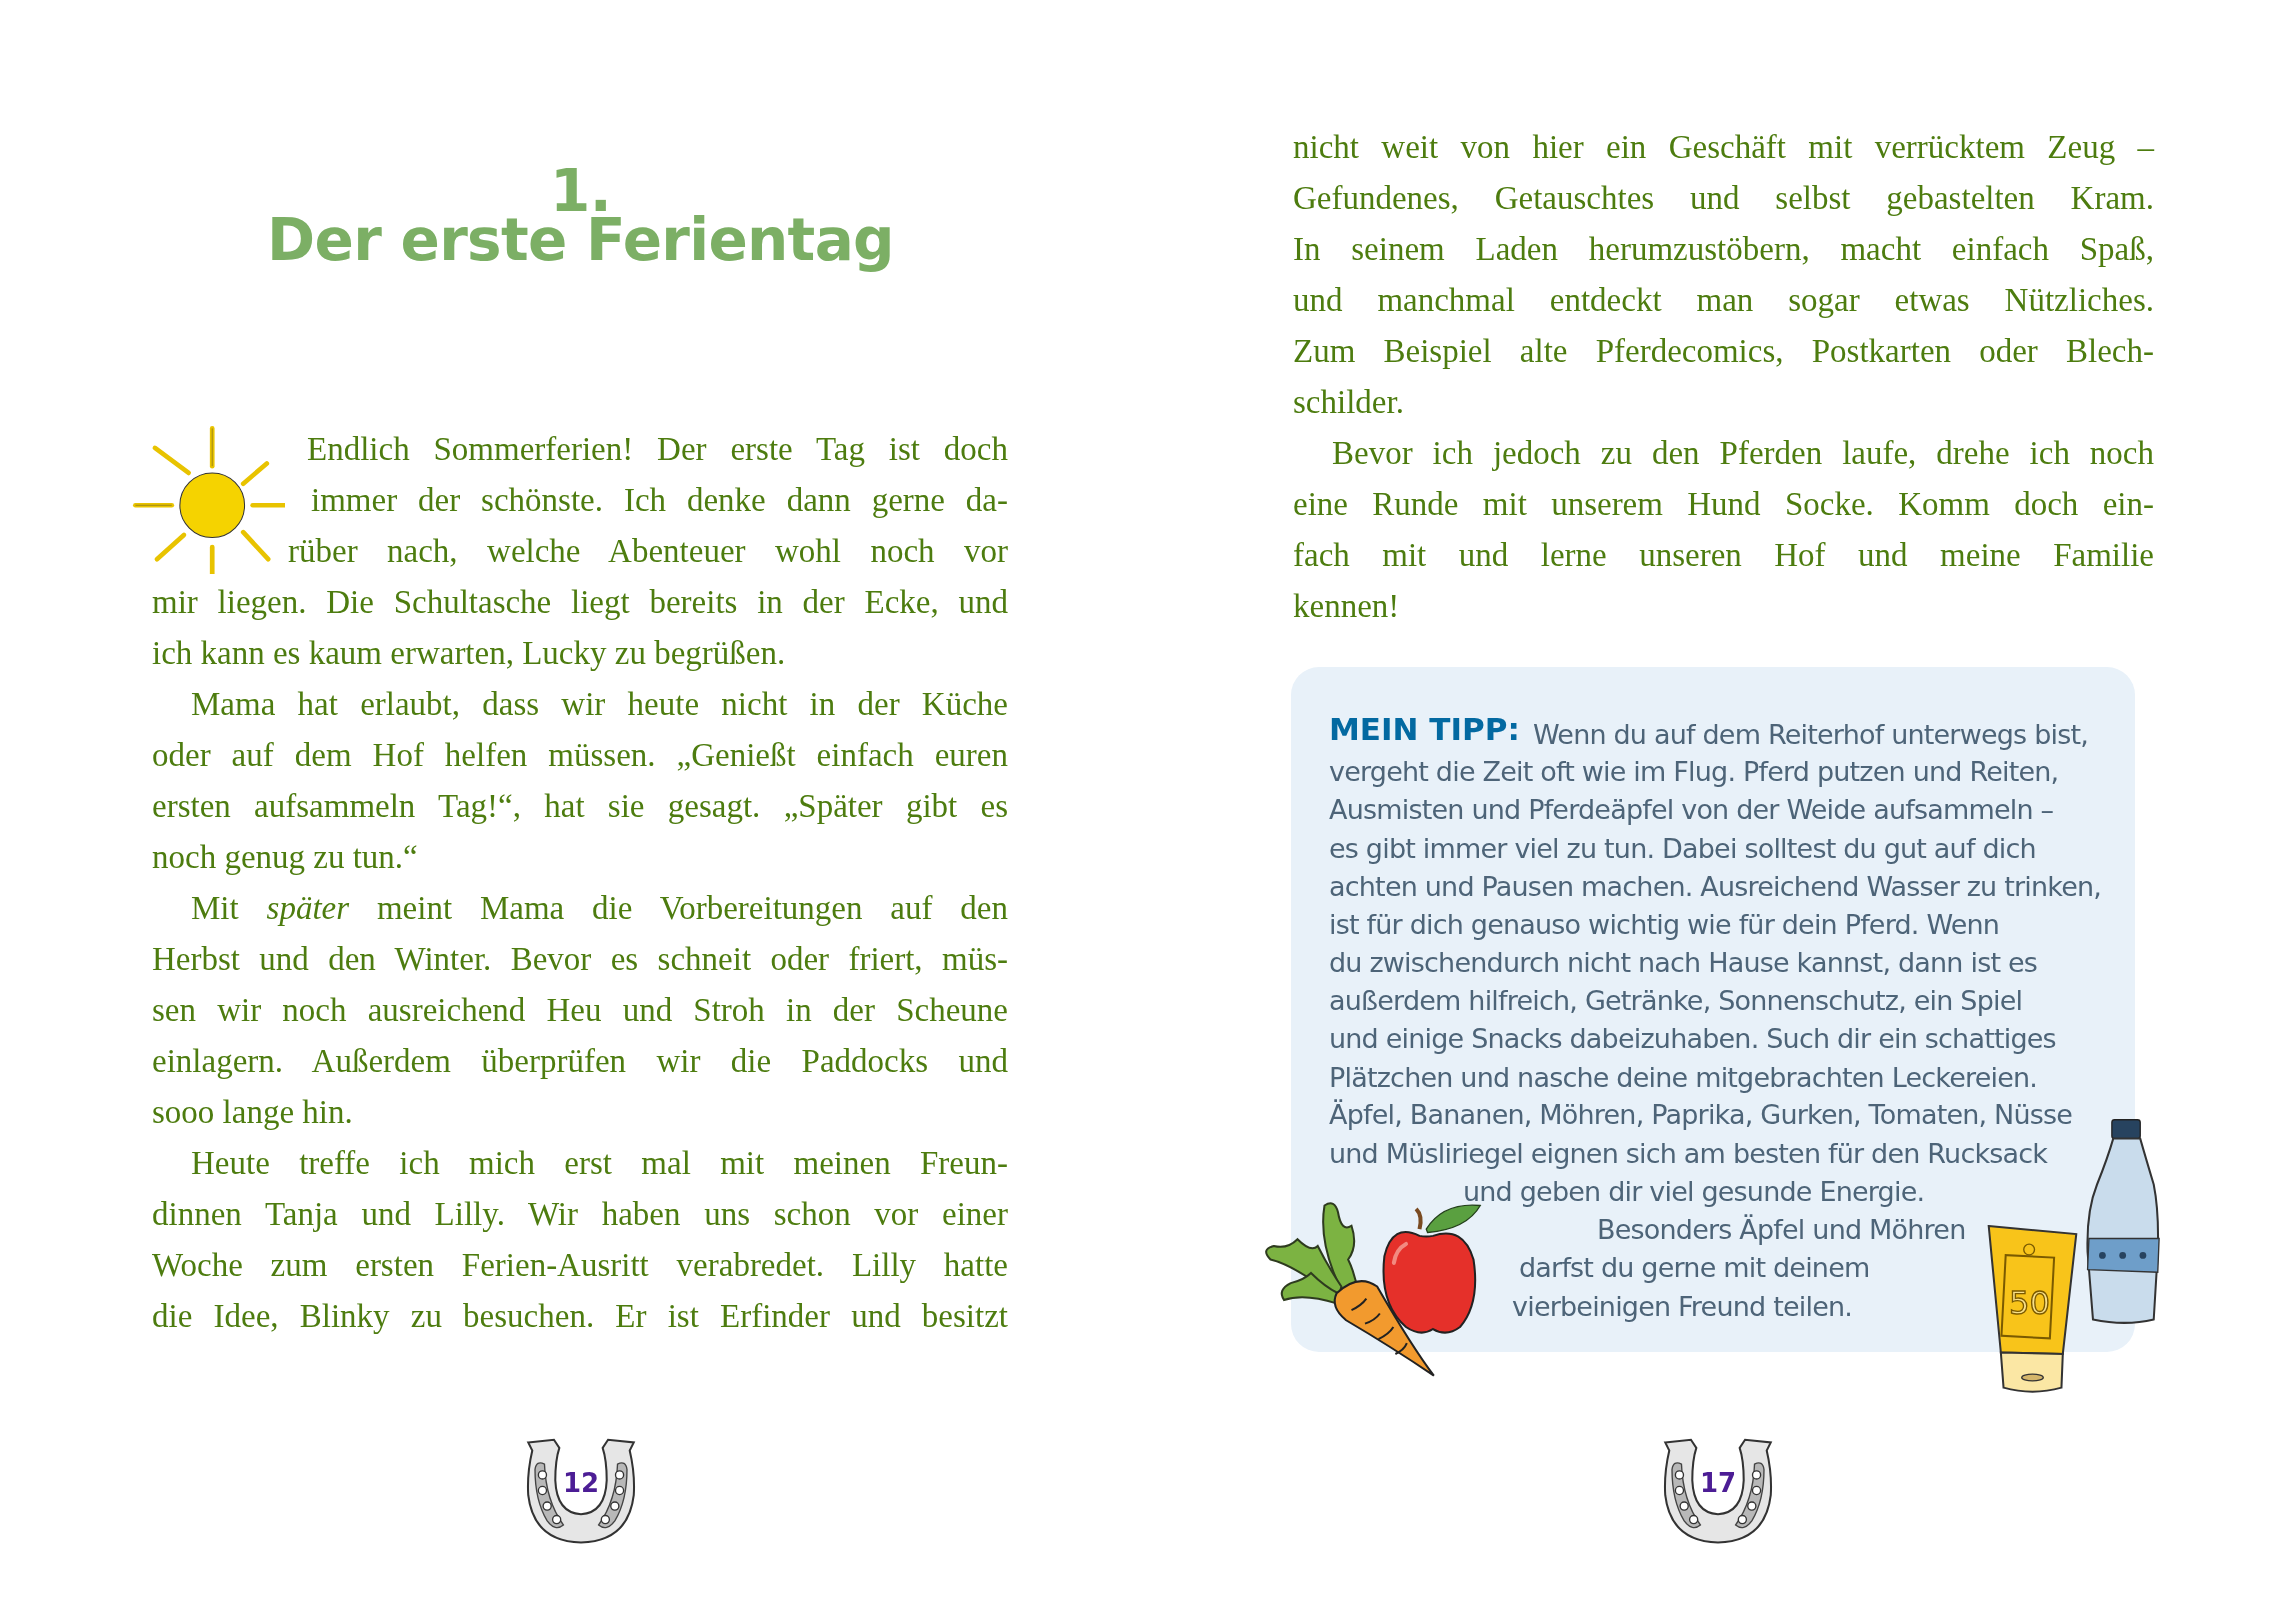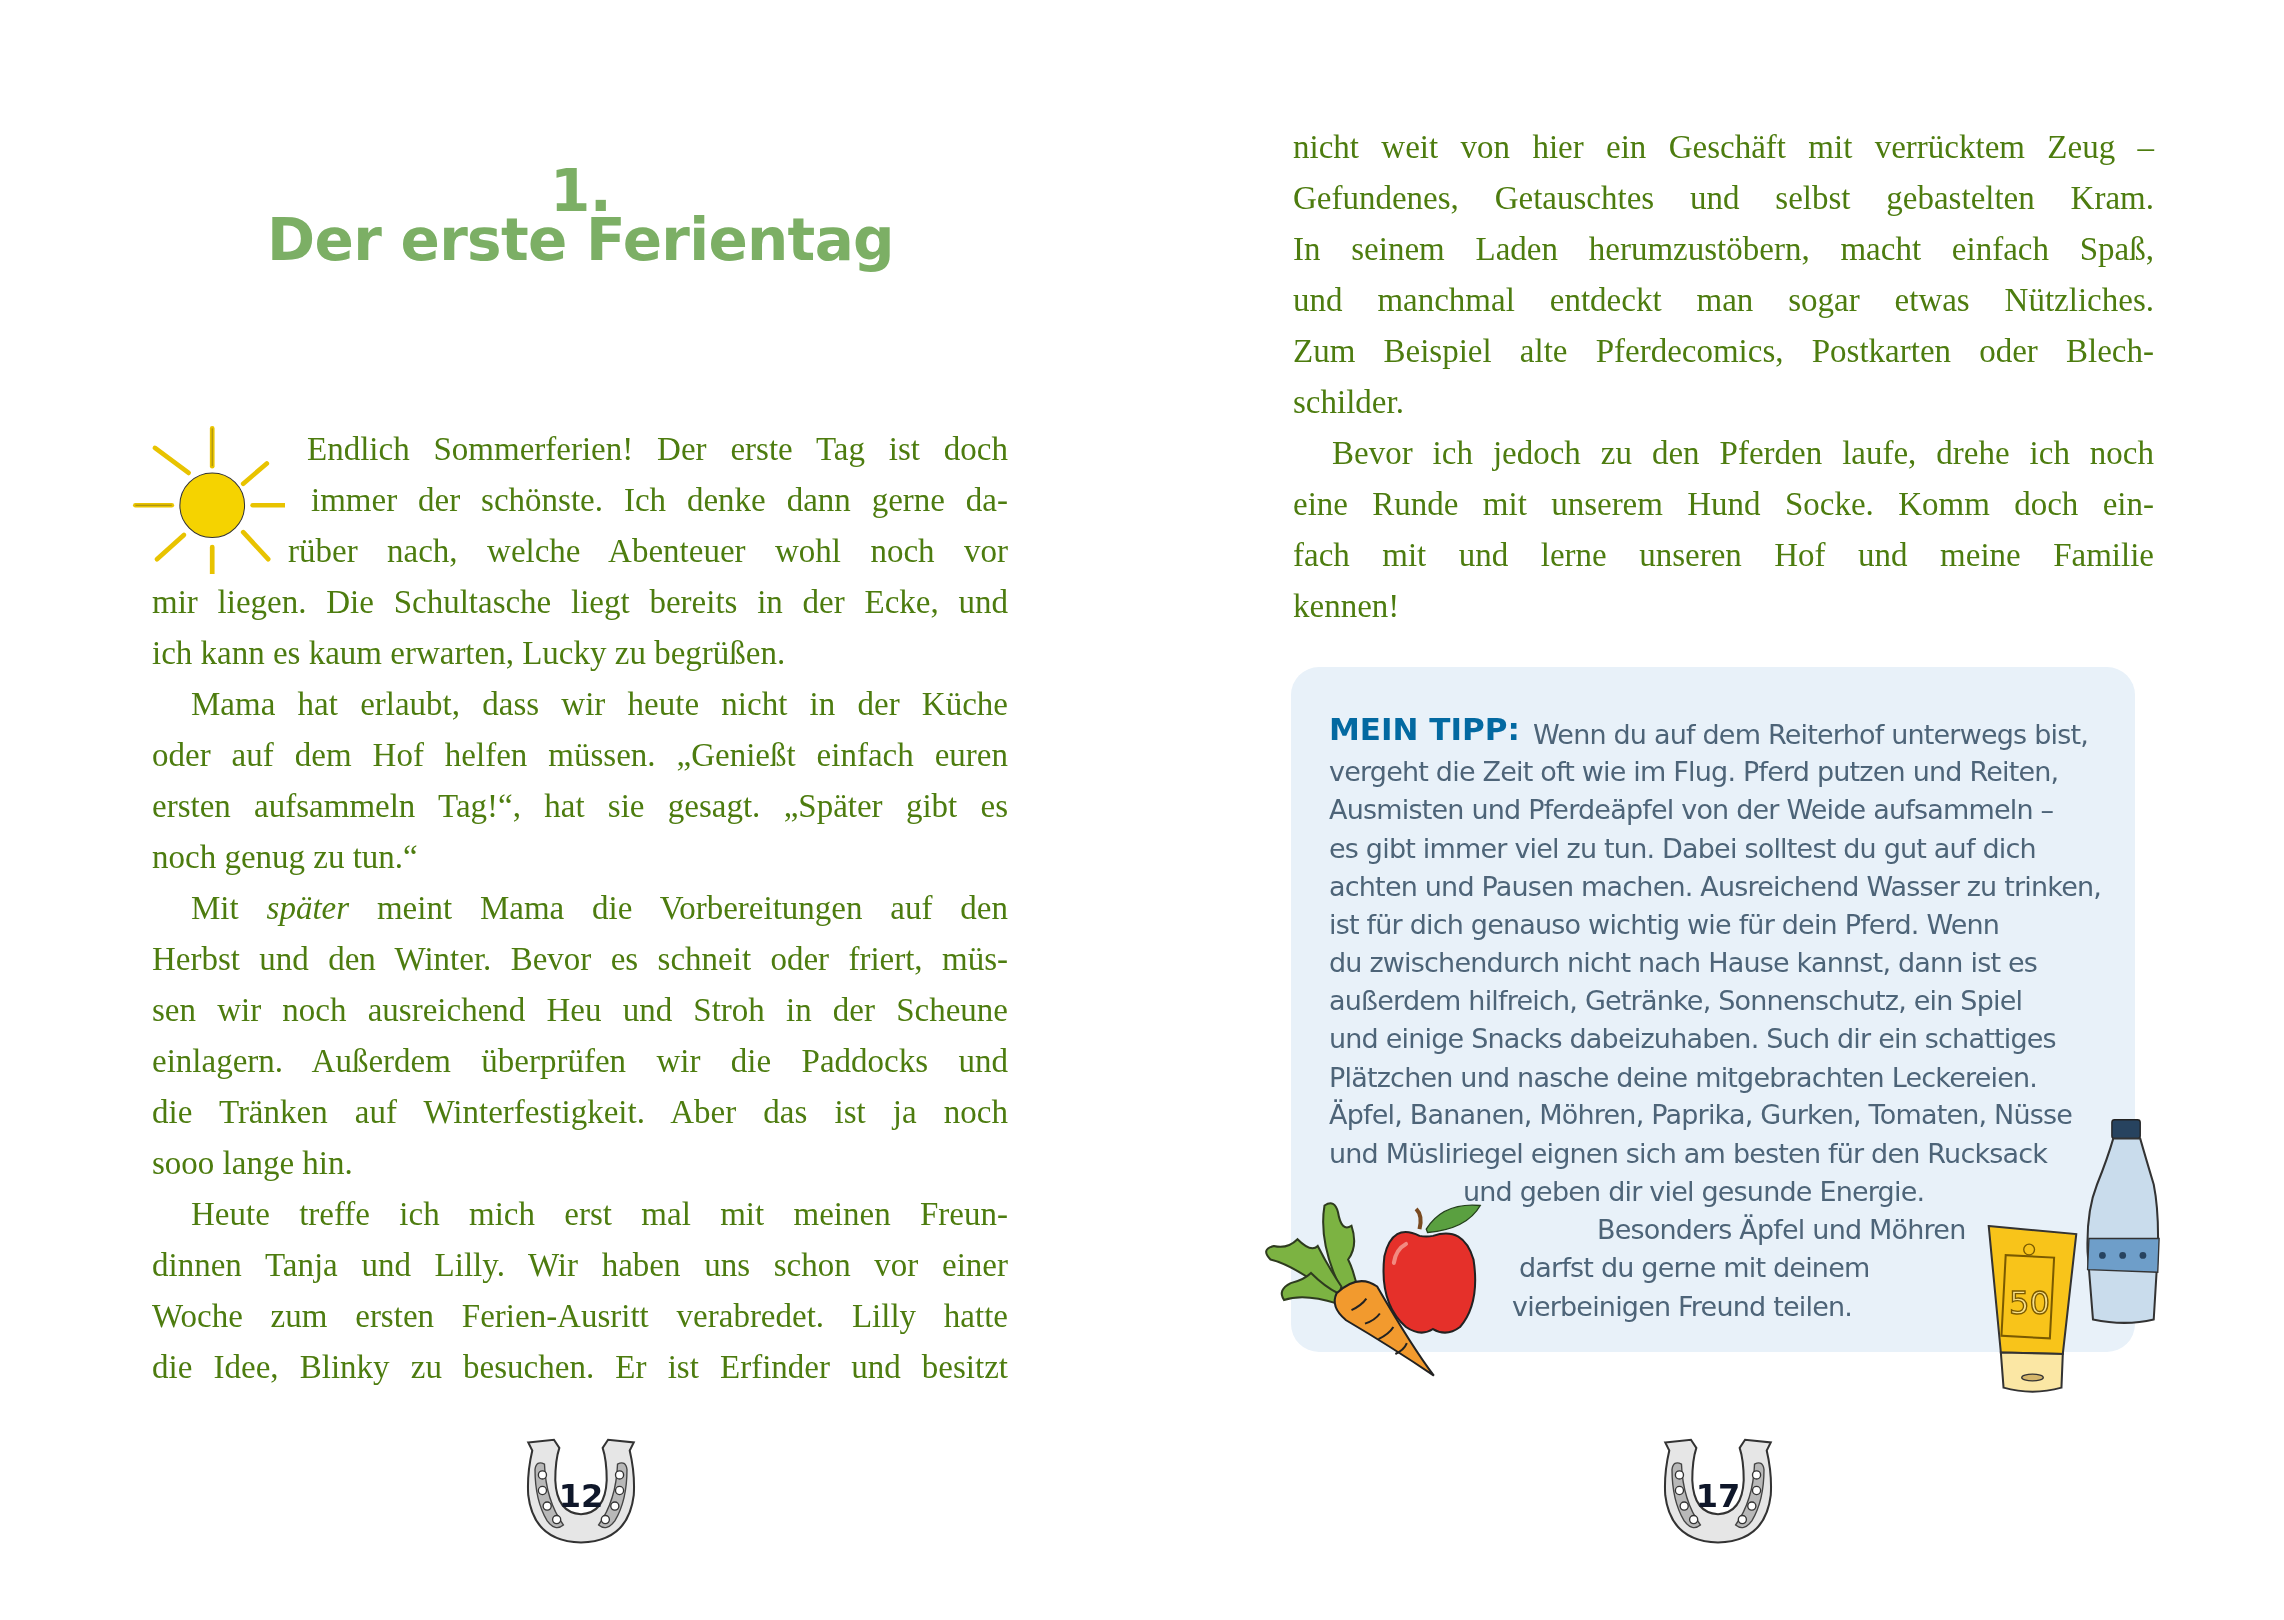--- a/index.html
+++ b/index.html
@@ -36,22 +36,22 @@
   }
   .tip-text {
     position:absolute; font-family:"DejaVu Sans", sans-serif; font-size:27px;
     line-height:38px; color:#4d6478; white-space:nowrap; letter-spacing:-0.8px;
   }
   .tip-label { color:#0369a1; font-weight:bold; font-size:31px; letter-spacing:0px; }
 
   .illus { position:absolute; }
   .horseshoe { position:absolute; width:122px; height:115px; }
   .page-number {
-    position:absolute; width:100%; text-align:center; top:44px;
-    font-family:"DejaVu Sans", sans-serif; font-weight:bold; font-size:32px; color:#0f172a;
+    position:absolute; width:100%; text-align:center; top:35px;
+    font-family:"DejaVu Sans", sans-serif; font-weight:bold; font-size:26px; color:#4c1d95;
   }
   em { font-style:italic; }
 </style>
 </head>
 <body>
 
 <div class="page page-left">
   <div class="chapter-num">1.</div>
   <div class="chapter-title">Der erste Ferientag</div>
 
@@ -82,21 +82,20 @@
     <span class="line">mir liegen. Die Schultasche liegt bereits in der Ecke, und</span>
     <span class="line last">ich kann es kaum erwarten, Lucky zu begrüßen.</span>
     <span class="line indent">Mama hat erlaubt, dass wir heute nicht in der Küche</span>
     <span class="line">oder auf dem Hof helfen müssen. „Genießt einfach euren</span>
     <span class="line">ersten aufsammeln Tag!“, hat sie gesagt. „Später gibt es</span>
     <span class="line last">noch genug zu tun.“</span>
     <span class="line indent"><span>Mit </span><em>später</em><span> meint Mama die Vorbereitungen auf den</span></span>
     <span class="line">Herbst und den Winter. Bevor es schneit oder friert, müs-</span>
     <span class="line">sen wir noch ausreichend Heu und Stroh in der Scheune</span>
     <span class="line">einlagern. Außerdem überprüfen wir die Paddocks und</span>
-    <span class="line">die Tränken auf Winterfestigkeit. Aber das ist ja noch</span>
     <span class="line last">sooo lange hin.</span>
     <span class="line indent">Heute treffe ich mich erst mal mit meinen Freun-</span>
     <span class="line">dinnen Tanja und Lilly. Wir haben uns schon vor einer</span>
     <span class="line">Woche zum ersten Ferien-Ausritt verabredet. Lilly hatte</span>
     <span class="line">die Idee, Blinky zu besuchen. Er ist Erfinder und besitzt</span>
   </div>
 
   <div class="horseshoe" style="left:520px; top:1433px;">
     <svg width="122" height="115" viewBox="0 0 180 170">
       <path d="M12 14 L50 10 L58 22 Q52 40 52 70 Q54 118 90 120 Q126 118 128 70 Q128 40 122 22 L130 10 L168 14 L162 26 Q170 60 168 92 Q160 160 90 162 Q20 160 12 92 Q10 60 18 26 Z" fill="#e6e6e6" stroke="#333" stroke-width="3"></path>

